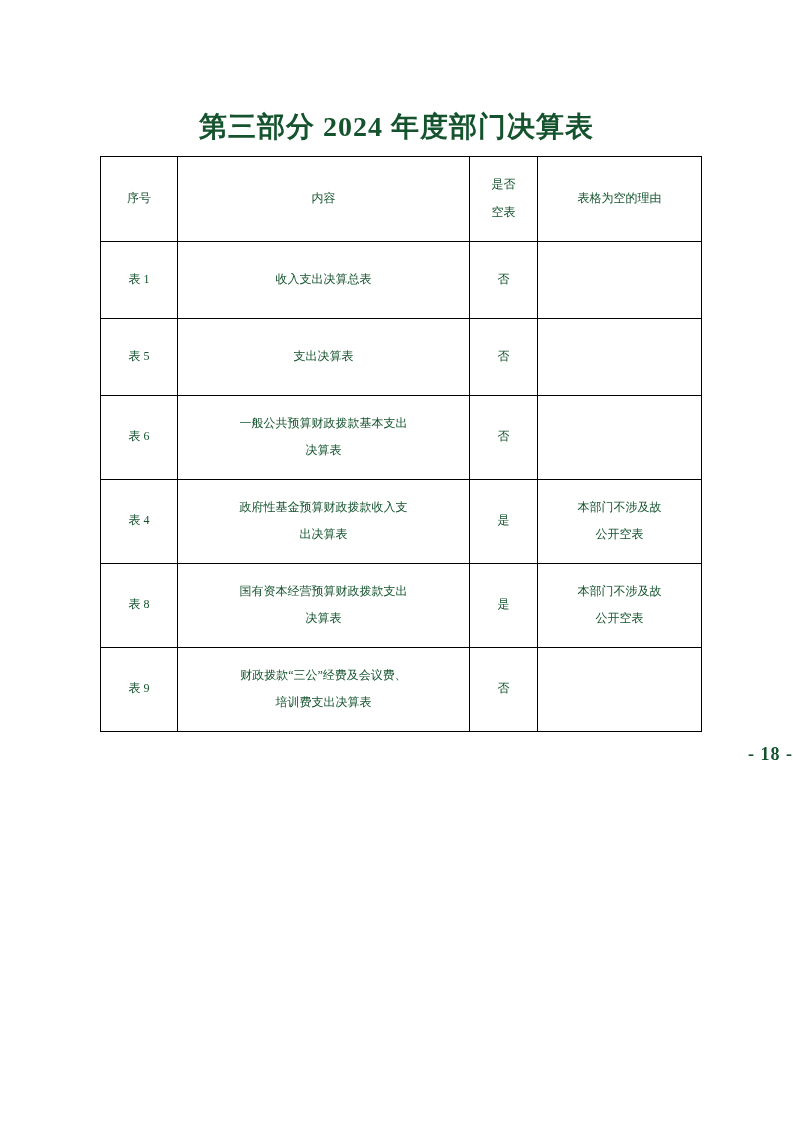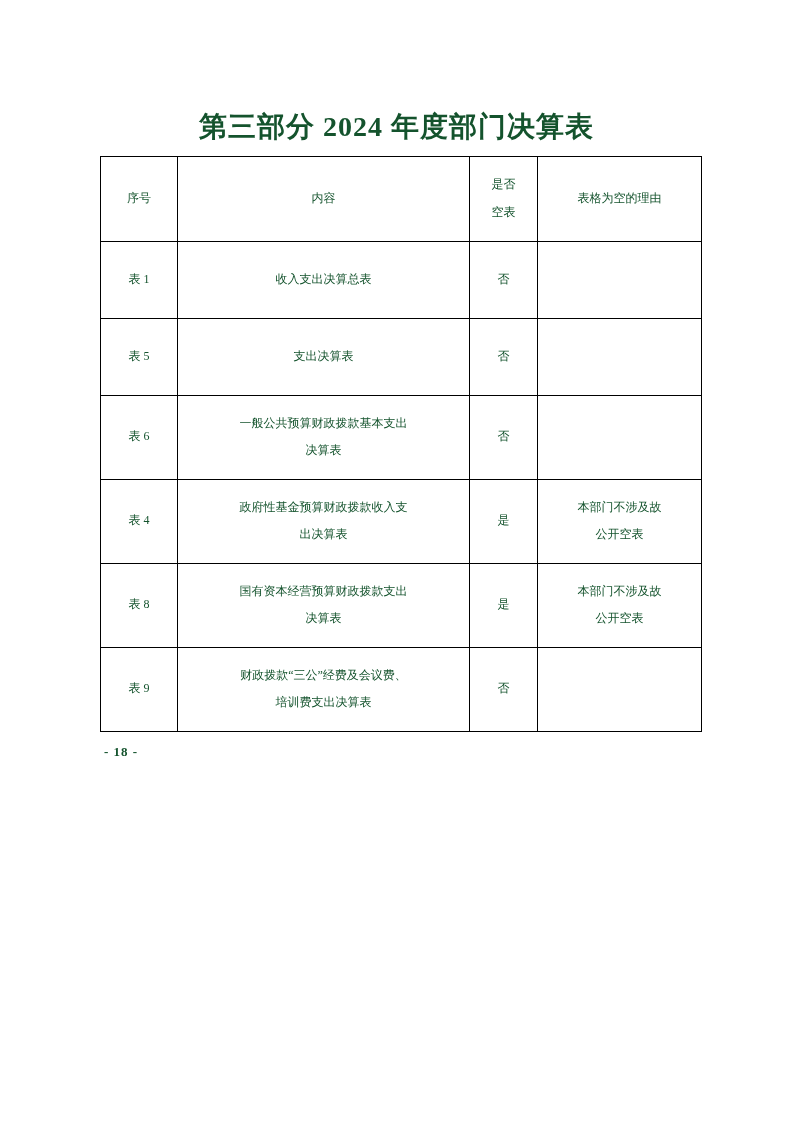--- a/index.html
+++ b/index.html
@@ -58,24 +58,25 @@
   }
   .col-no    { width: 77px; }
   .col-cont  { width: 292px; }
   .col-empty { width: 68px; }
   .col-why   { width: 164px; }
   tr.r-short td { height: 77px; }
   tr.r-tall  td { height: 84px; }
   .page-number {
     margin-left: 104px;
     margin-top: 12px;
-    font-size: 13px;
+    font-size: 18px;
     font-weight: bold;
     font-family: "Liberation Serif", "DejaVu Serif", serif;
     letter-spacing: 1px;
+    text-align: right;
   }
 </style>
 </head>
 <body>
 
 <div class="page">
 
   <div class="doc-title">第三部分 2024 年度部门决算表</div>
 
   <table class="toc">

